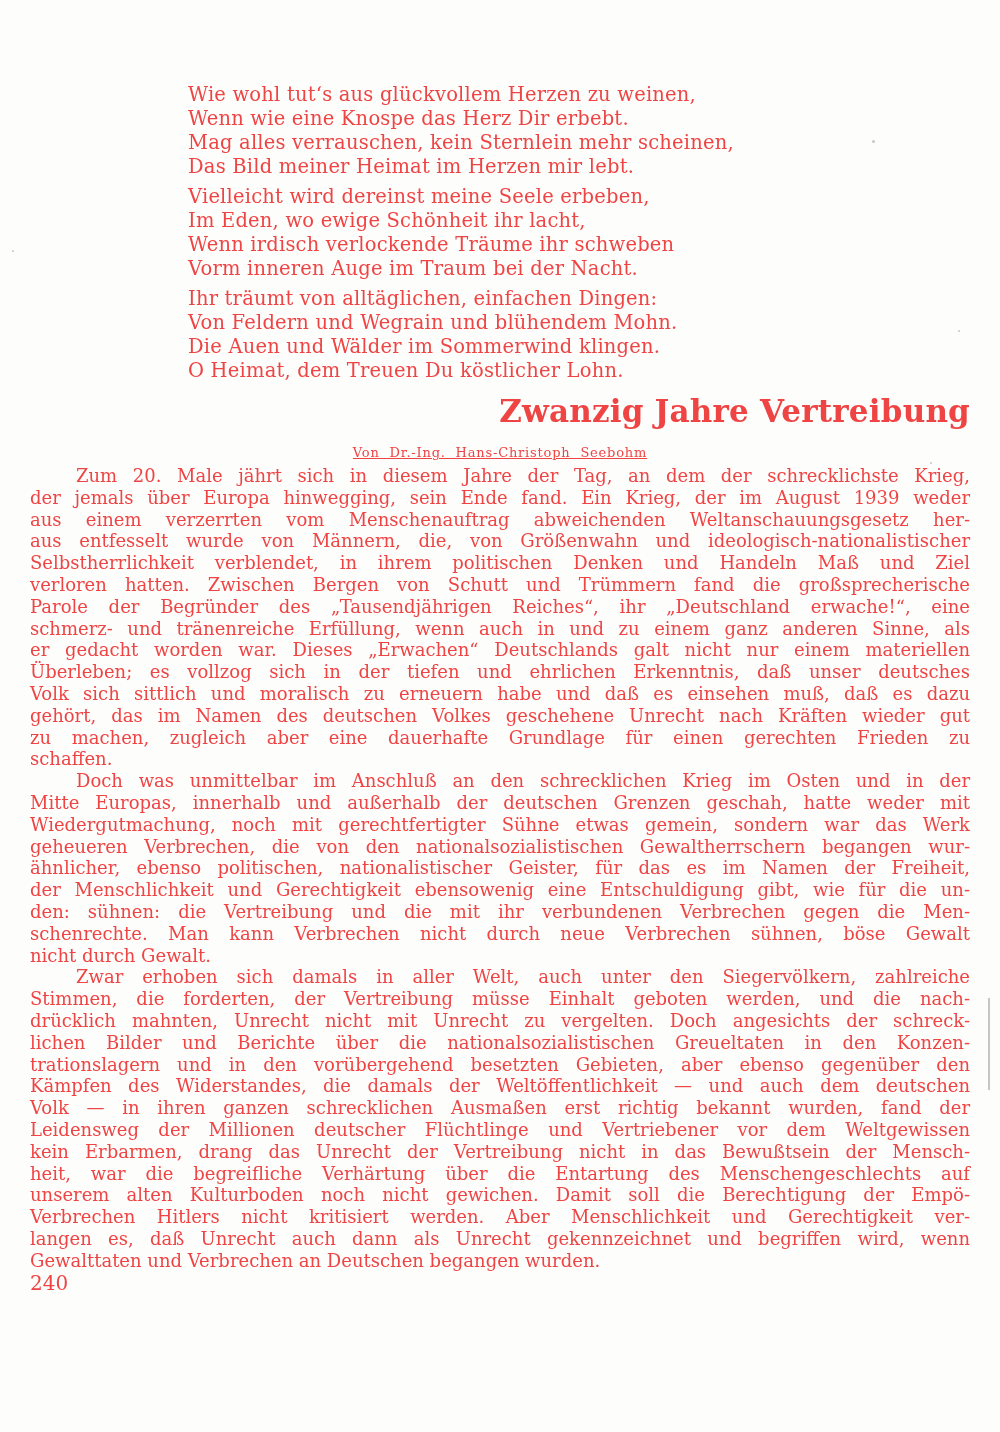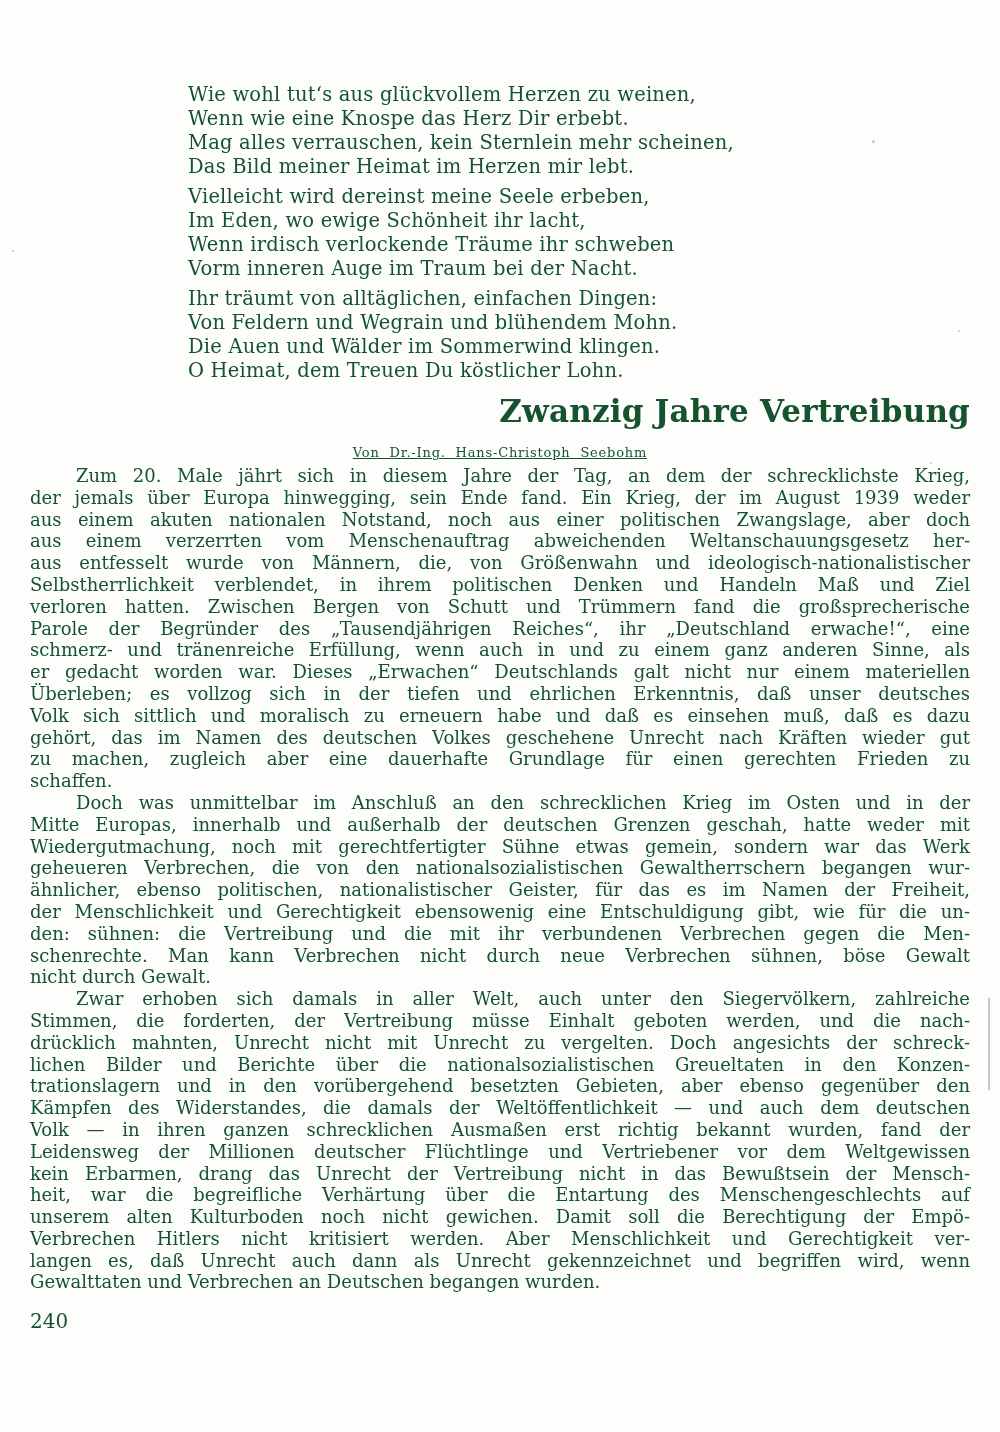--- a/index.html
+++ b/index.html
@@ -3,21 +3,21 @@
 <meta charset="utf-8">
 <style>
   html, body { margin: 0; padding: 0; background: #fdfdfc; }
   .page {
     position: relative;
     width: 1000px;
     height: 1432px;
     box-sizing: border-box;
     padding: 83px 30px 16px 30px;
     background: #fdfdfc;
-    color: #14532d;
+    color: #ef4444;
     font-family: "DejaVu Serif", "Liberation Serif", serif;
     overflow: hidden;
   }
   
   .poem { margin-left: 158px; font-size: 19.5px; line-height: 24px; }
   .stanza { margin-bottom: 6px; }
   .poem-line { white-space: pre; letter-spacing: 0.2px; }
   
   .title {
     margin: 10px 0 0 0;
@@ -36,21 +36,21 @@
     word-spacing: 5px;
     text-decoration: underline;
   }
   
   .bodytext { margin-top: 1px; font-size: 18px; line-height: 21.8px; }
   .para { margin: 0; }
   .bline { text-align: justify; text-align-last: justify; }
   .lastline { text-align-last: left; }
   .indent { text-indent: 46px; }
   
-  .pagenum { margin-top: 16px; font-size: 20px; line-height: 24px; }
+  .pagenum { margin-top: 0; font-size: 20px; line-height: 24px; }
   
   .artifact-line {
     position: absolute;
     right: 10px;
     top: 998px;
     width: 2px;
     height: 92px;
     background: #c6c6c2;
   }
   .speck { position: absolute; border-radius: 50%; background: #9a9a96; opacity: 0.55; }
@@ -86,21 +86,20 @@
   </div>
 
   <h1 class="title">Zwanzig Jahre Vertreibung</h1>
 
   <div class="byline">Von Dr.-Ing. Hans-Christoph Seebohm</div>
 
   <div class="bodytext">
     <div class="para">
         <div class="bline indent">Zum 20. Male jährt sich in diesem Jahre der Tag, an dem der schrecklichste Krieg,</div>
         <div class="bline">der jemals über Europa hinwegging, sein Ende fand. Ein Krieg, der im August 1939 weder</div>
-        <div class="bline">aus einem akuten nationalen Notstand, noch aus einer politischen Zwangslage, aber doch</div>
         <div class="bline">aus einem verzerrten vom Menschenauftrag abweichenden Weltanschauungsgesetz her-</div>
         <div class="bline">aus entfesselt wurde von Männern, die, von Größenwahn und ideologisch-nationalistischer</div>
         <div class="bline">Selbstherrlichkeit verblendet, in ihrem politischen Denken und Handeln Maß und Ziel</div>
         <div class="bline">verloren hatten. Zwischen Bergen von Schutt und Trümmern fand die großsprecherische</div>
         <div class="bline">Parole der Begründer des „Tausendjährigen Reiches“, ihr „Deutschland erwache!“, eine</div>
         <div class="bline">schmerz- und tränenreiche Erfüllung, wenn auch in und zu einem ganz anderen Sinne, als</div>
         <div class="bline">er gedacht worden war. Dieses „Erwachen“ Deutschlands galt nicht nur einem materiellen</div>
         <div class="bline">Überleben; es vollzog sich in der tiefen und ehrlichen Erkenntnis, daß unser deutsches</div>
         <div class="bline">Volk sich sittlich und moralisch zu erneuern habe und daß es einsehen muß, daß es dazu</div>
         <div class="bline">gehört, das im Namen des deutschen Volkes geschehene Unrecht nach Kräften wieder gut</div>

